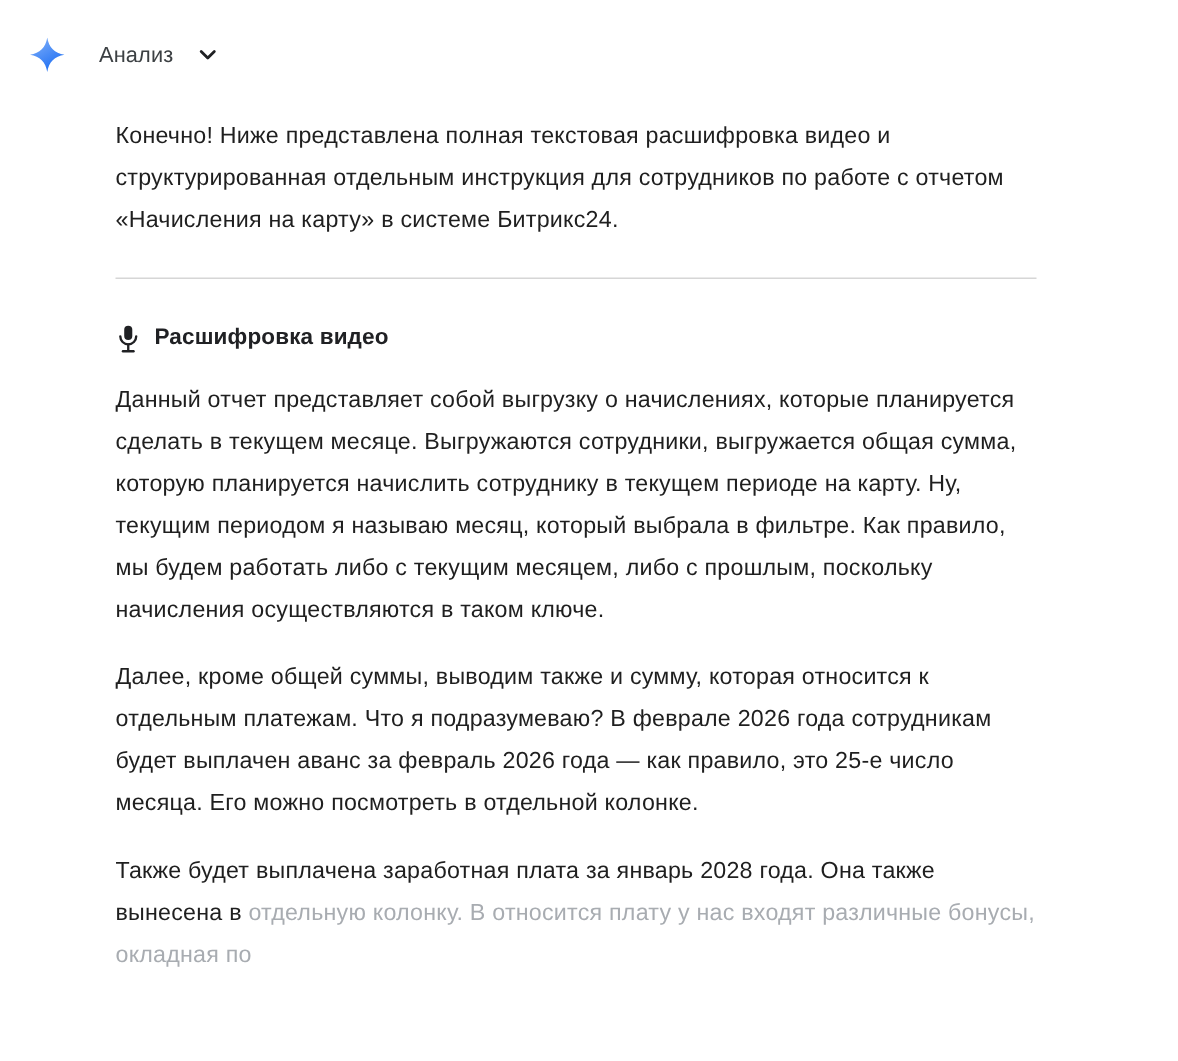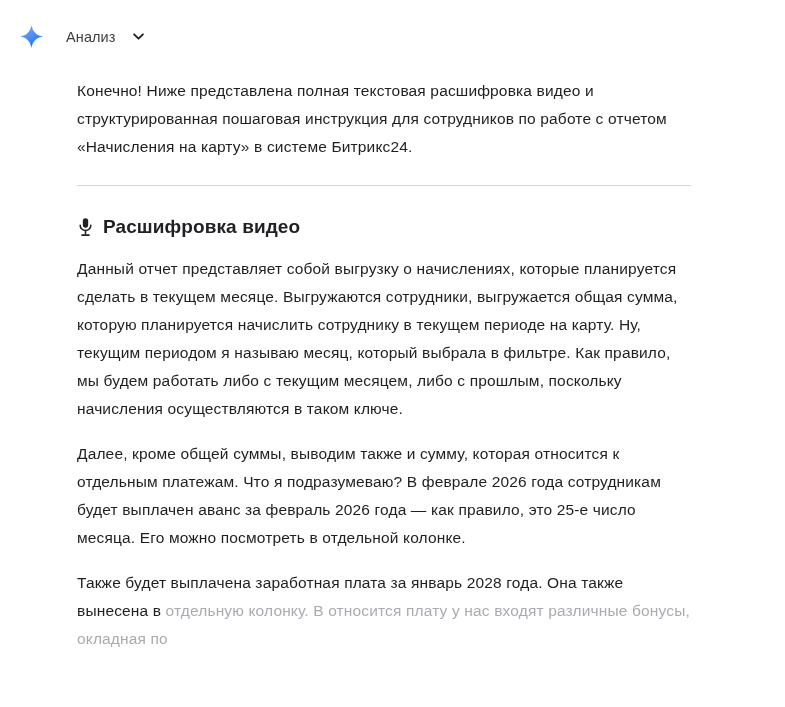--- a/index.html
+++ b/index.html
@@ -40,23 +40,23 @@
     color: #1f1f1f;
     margin-bottom: 17px;
   }
   .divider {
     border: none;
     border-top: 1px solid #d6d6d6;
     margin: 24px 0 0 0;
   }
   .section-heading {
     display: flex;
-    align-items: center;
+    align-items: flex-start;
     margin: 30px 0 17px 0;
-    font-size: 19px;
+    font-size: 15px;
     font-weight: 700;
     color: #202124;
     letter-spacing: 0.1px;
   }
   .mic-icon { width: 17px; height: 20px; margin-right: 9px; display: block; flex: 0 0 auto; }
   .faded { color: #a8acb1; }
 </style>
 </head>
 <body>
 
@@ -77,21 +77,21 @@
     <span class="model-label">Анализ</span>
     <span>
       <svg class="chevron" viewBox="0 0 24 24" aria-hidden="true">
         <polyline points="5,8.5 12,15.5 19,8.5" fill="none" stroke="#202124" stroke-width="3" stroke-linecap="round" stroke-linejoin="round"></polyline>
       </svg>
     </span>
   </div>
 
   <div class="content">
 
-    <p>Конечно! Ниже представлена полная текстовая расшифровка видео и структурированная пошаговая инструкция для сотрудников по работе с отчетом «Начисления на карту» в системе Битрикс24.</p>
+    <p>Конечно! Ниже представлена полная текстовая расшифровка видео и структурированная отдельным инструкция для сотрудников по работе с отчетом «Начисления на карту» в системе Битрикс24.</p>
 
     <hr class="divider">
 
     <div class="section-heading">
       <span>
         <svg class="mic-icon" viewBox="0 0 24 28" aria-hidden="true">
           <rect x="8.2" y="1.5" width="7.6" height="13.5" rx="3.8" fill="#202124"></rect>
           <path d="M4.5 11.5 a7.5 7.5 0 0 0 15 0" fill="none" stroke="#202124" stroke-width="2.2" stroke-linecap="round"></path>
           <line x1="12" y1="19" x2="12" y2="24" stroke="#202124" stroke-width="2.2" stroke-linecap="round"></line>
           <line x1="7" y1="25.5" x2="17" y2="25.5" stroke="#202124" stroke-width="2.2" stroke-linecap="round"></line>

